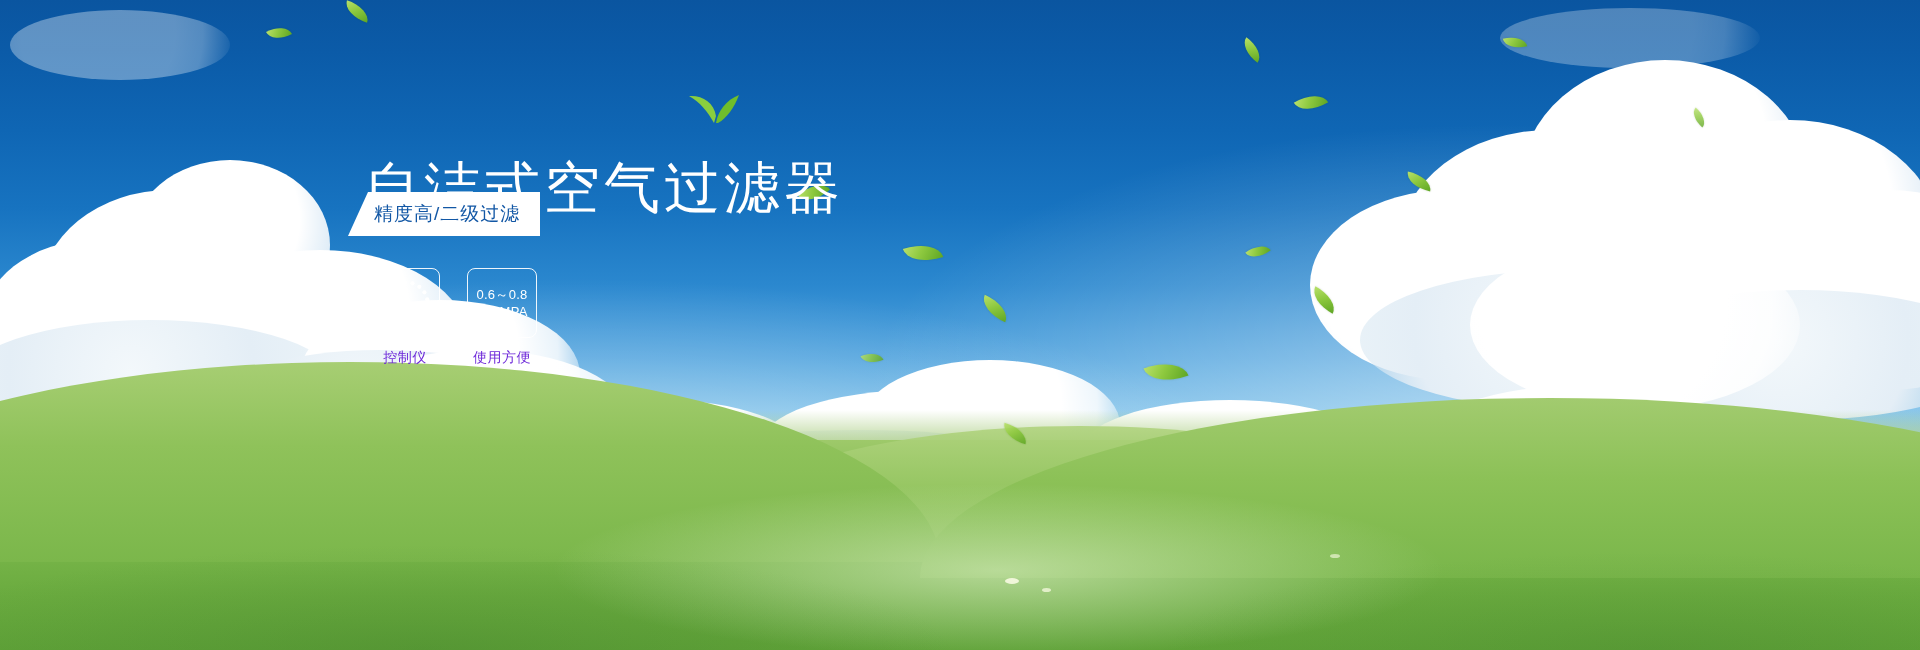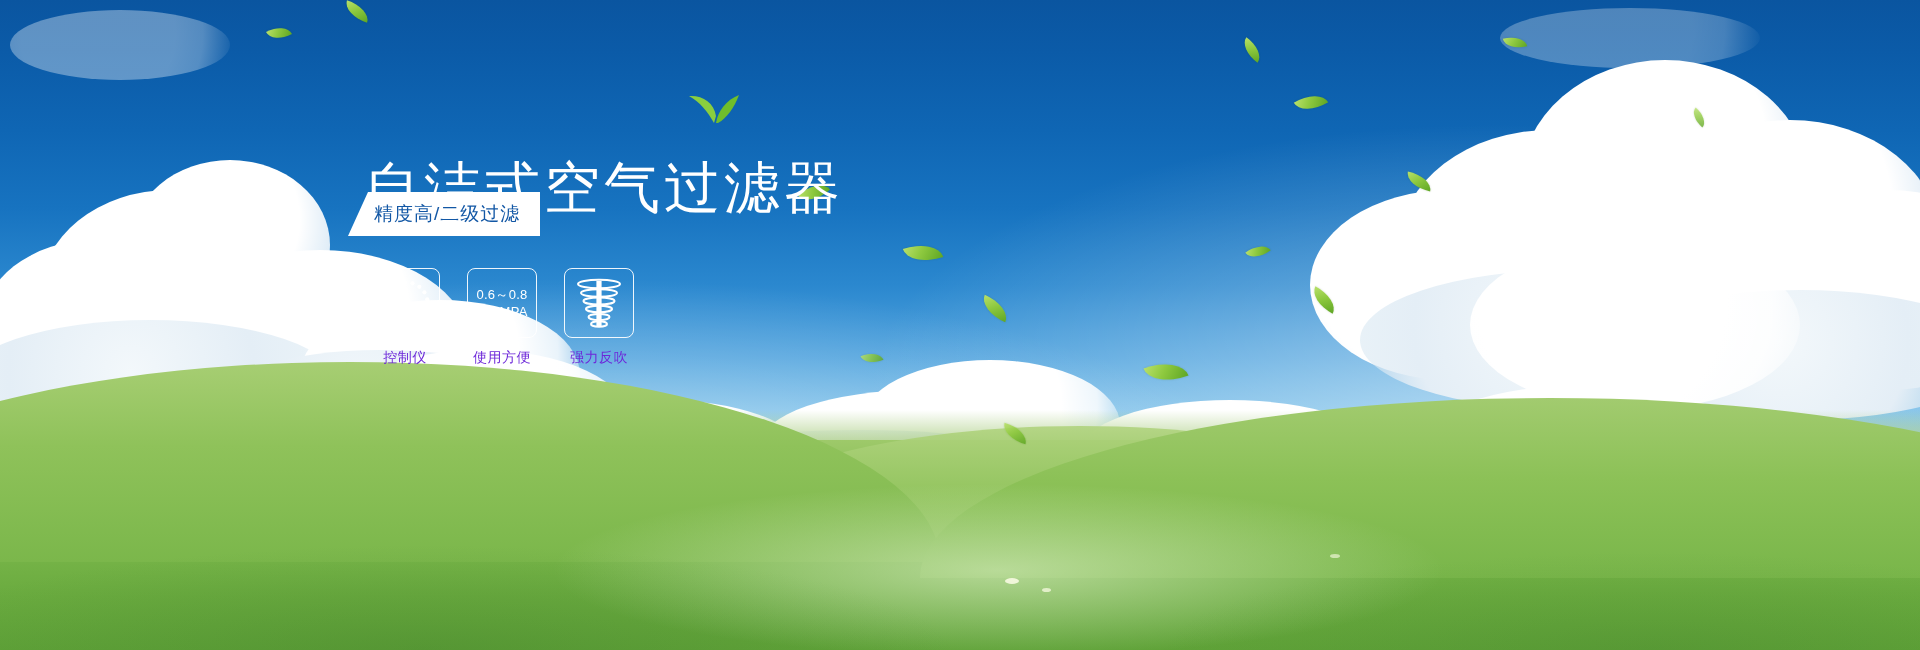--- a/index.html
+++ b/index.html
@@ -287,34 +287,18 @@
       <div class="feature">
         <div class="fbox">
           <div class="ftext">
             <div>0.6～0.8</div>
             <div>MPA</div>
           </div>
         </div>
         <div class="flabel">使用方便</div>
       </div>
 
-      <div class="feature">
-        <div class="fbox">
-          <svg width="48" height="52" viewBox="0 0 48 52">
-            <g stroke="#ffffff" stroke-width="2" fill="none">
-              <ellipse cx="24" cy="7" rx="21" ry="4.2"></ellipse>
-              <ellipse cx="24" cy="16" rx="18" ry="3.8"></ellipse>
-              <ellipse cx="24" cy="24" rx="15.5" ry="3.5"></ellipse>
-              <ellipse cx="24" cy="32" rx="13" ry="3.2"></ellipse>
-              <ellipse cx="24" cy="40" rx="10.5" ry="3"></ellipse>
-              <ellipse cx="24" cy="47" rx="8" ry="2.8"></ellipse>
-            </g>
-            <rect x="21.4" y="4" width="5.2" height="45" fill="#ffffff"></rect>
-          </svg>
-        </div>
-        <div class="flabel">强力反吹</div>
-      </div>
 
 
 
     </div>
   </div>
 </div>
 
 </body></html>

